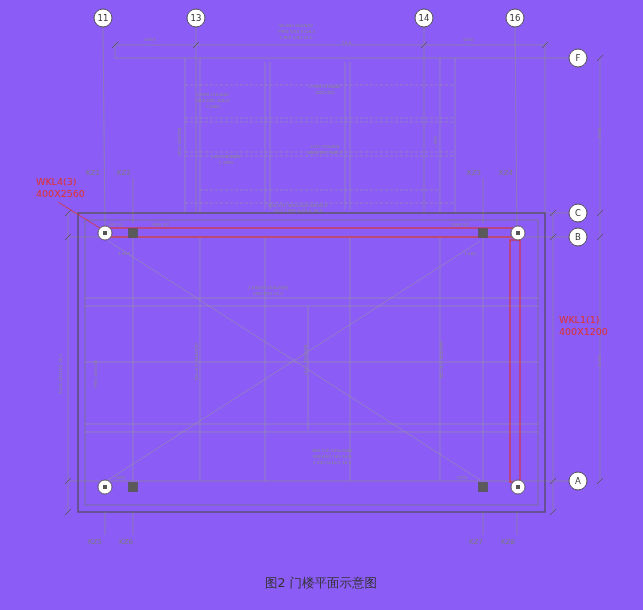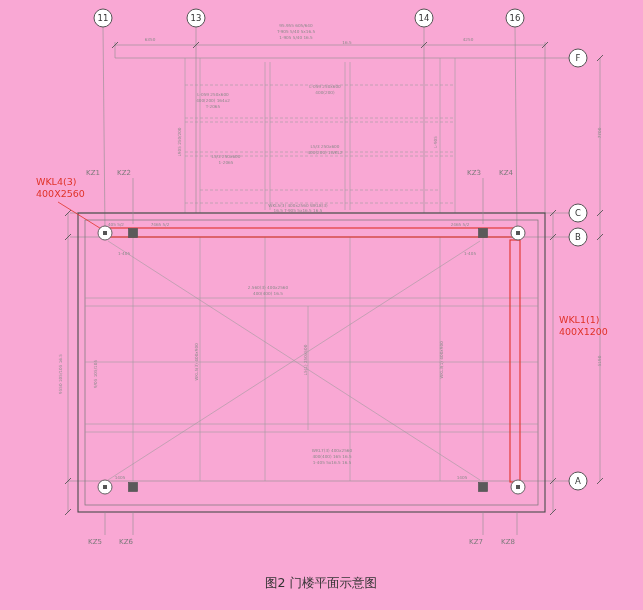--- a/index.html
+++ b/index.html
@@ -1,16 +1,16 @@
 <!DOCTYPE html>
 <html><head>
 <meta charset="utf-8">
 <style>
   html,body{margin:0;padding:0;background:#ffffff;}
-  .canvas{position:relative;width:643px;height:610px;background:#f9a8d4;font-family:"DejavU Sans", "DejaVu Sans", sans-serif;overflow:hidden;}
+  .canvas{position:relative;width:643px;height:610px;background:#8b5cf6;font-family:"DejavU Sans", "DejaVu Sans", sans-serif;overflow:hidden;}
   svg{display:block;}
   svg text{font-family:"DejaVu Sans", sans-serif;}
   .thin{stroke:#8f8f8f;stroke-width:0.6;fill:none;}
   .hair{stroke:#9a9a9a;stroke-width:0.55;fill:none;}
   .dash{stroke:#9a9a9a;stroke-width:0.55;fill:none;stroke-dasharray:3 2;}
   .wall{stroke:#4a4a4a;stroke-width:1.1;fill:none;}
   .wall2{stroke:#777;stroke-width:0.7;fill:none;}
   .tick{stroke:#555;stroke-width:0.9;}
   .red-stroke{stroke:#e03228;stroke-width:1.1;fill:none;}
   .red-lead{stroke:#e03228;stroke-width:0.8;fill:none;}

